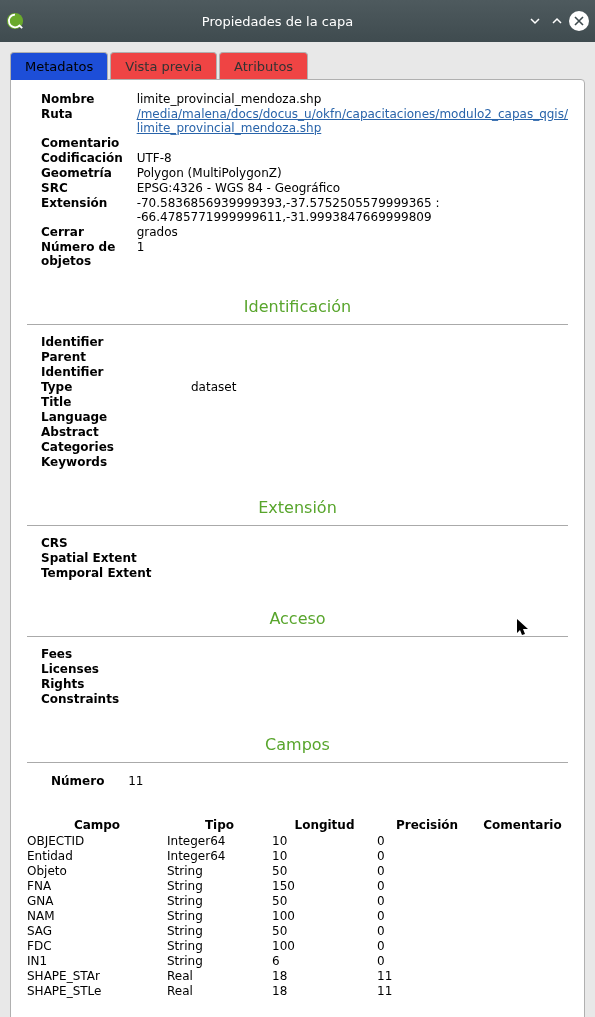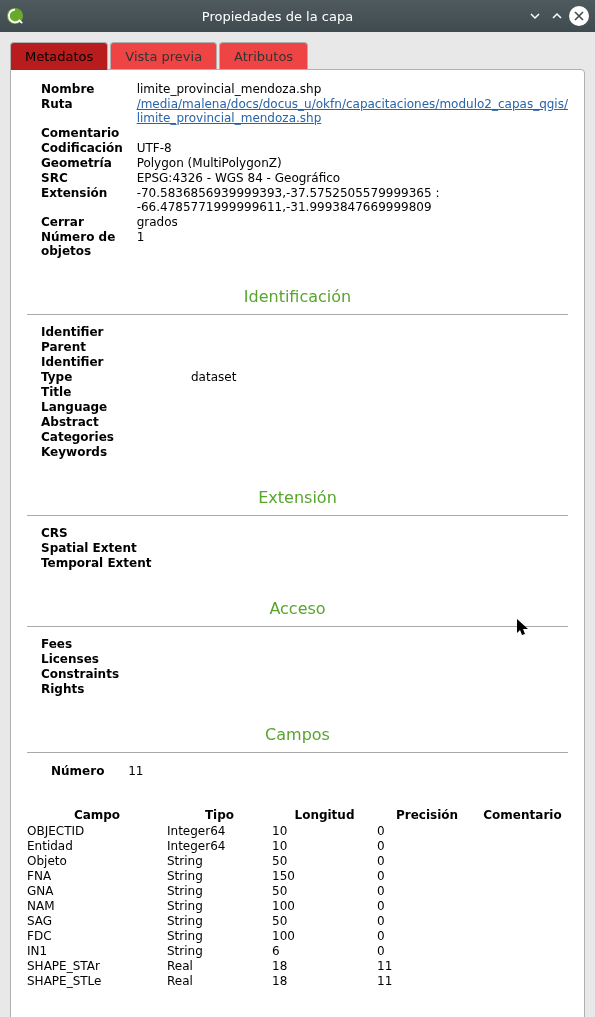--- a/index.html
+++ b/index.html
@@ -6,21 +6,21 @@
   body {
     font-family: "DejaVu Sans", "Liberation Sans", Arial, sans-serif;
     font-size: 12px;
     background: #e8e8e8;
     width: 595px;
     height: 1017px;
     overflow: hidden;
     color: #000;
   }
   .titlebar {
-    height: 32px;
+    height: 42px;
     background: linear-gradient(#4e5a5e,#3f4b4f);
     color: #fff;
     display: flex;
     align-items: center;
     padding: 0 6px;
   }
   .titlebar .app-icon {
     width: 18px; height: 18px;
     margin-right: 8px;
   }
@@ -53,21 +53,21 @@
     border: 1px solid #b0b0b0;
     border-bottom: none;
     background: #ef4444;
     border-radius: 4px 4px 0 0;
     margin-right: 2px;
     cursor: pointer;
     font-size: 13px;
     color: #333;
   }
   .tab.active {
-    background: #b91c1c;
+    background: #1d4ed8;
     font-weight: 500;
     color: #000;
     position: relative;
     z-index: 2;
   }
   .panel-border {
     margin: 0 10px;
     border: 1px solid #b0b0b0;
     border-radius: 0 4px 4px 4px;
     background: #fff;
@@ -281,22 +281,22 @@
     <div class="section-title">Extensión</div>
     <hr>
     <div class="indent-label">CRS</div>
     <div class="indent-label">Spatial Extent</div>
     <div class="indent-label">Temporal Extent</div>
 
     <div class="section-title">Acceso</div>
     <hr>
     <div class="indent-label">Fees</div>
     <div class="indent-label">Licenses</div>
+    <div class="indent-label">Rights</div>
     <div class="indent-label">Constraints</div>
-    <div class="indent-label">Rights</div>
 
     <div class="section-title">Campos</div>
     <hr>
     <div class="field-count">
       <span class="lbl">Número</span>
       <span>11</span>
     </div>
 
     <div class="fields-head">
       <div>Campo</div>

